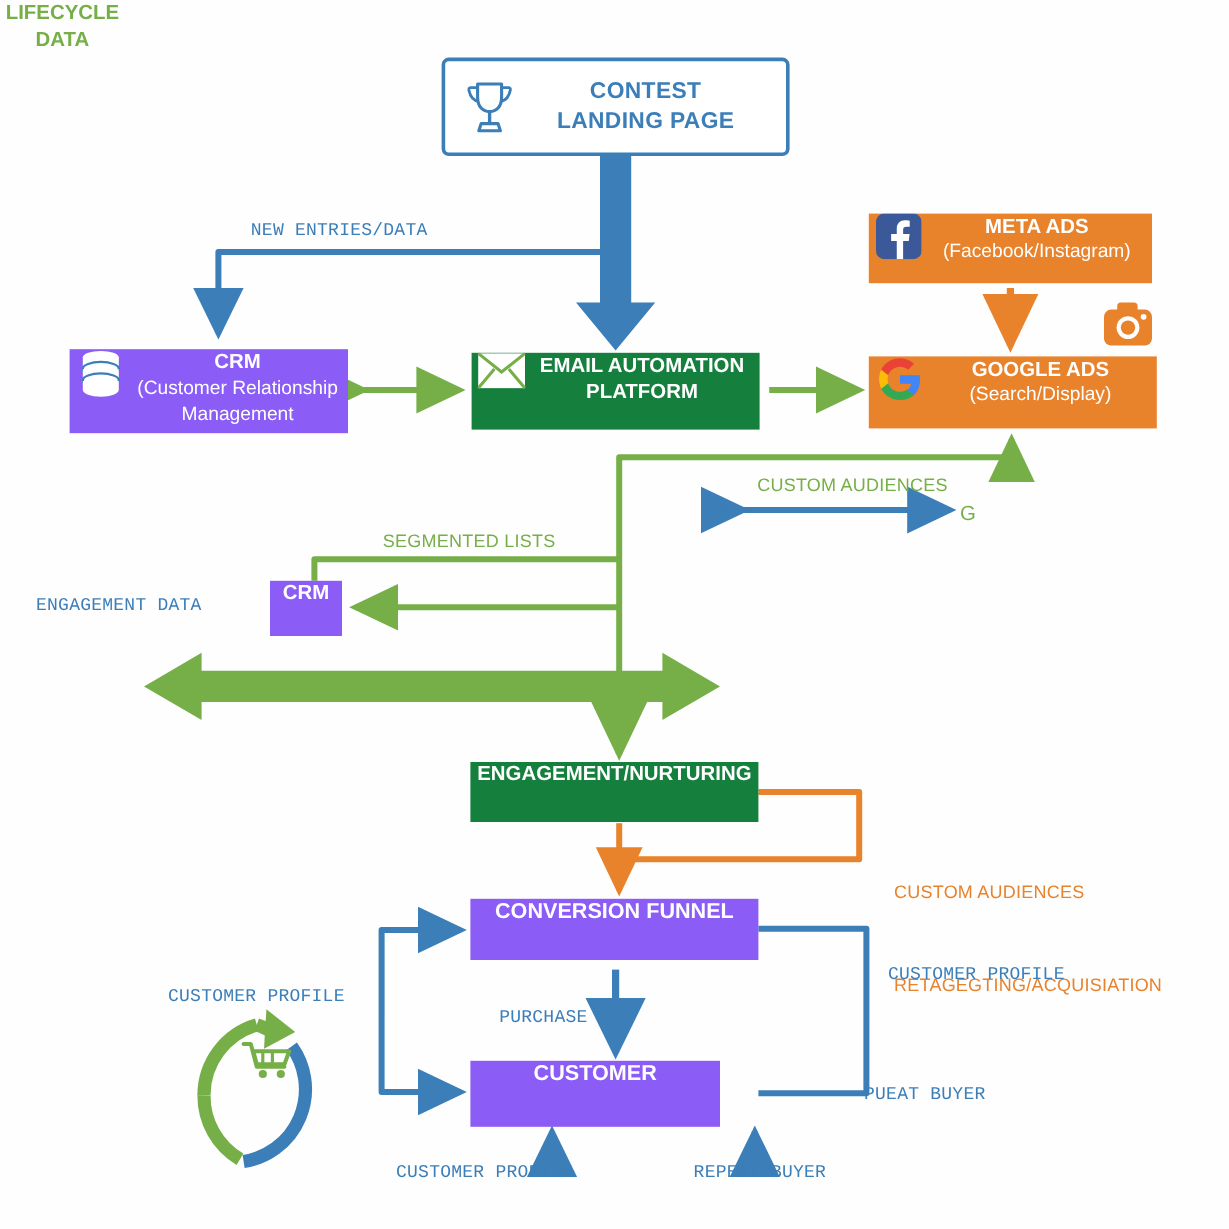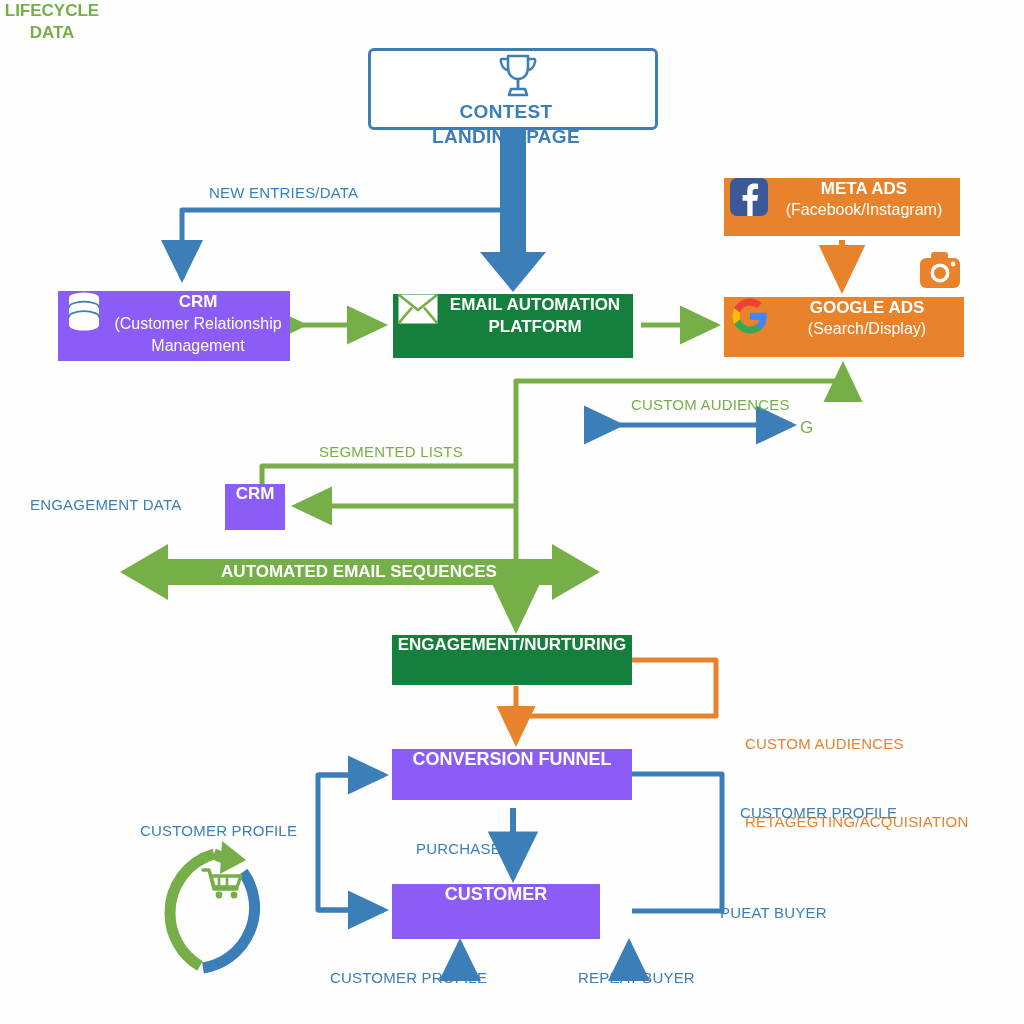--- a/index.html
+++ b/index.html
@@ -10,21 +10,21 @@
     position:relative;
   }
   #stage{position:absolute;left:0;top:0;width:1024px;height:1024px;background:#fefefe;}
   .node{position:absolute;box-sizing:border-box;display:flex;align-items:flex-start;justify-content:center;}
   .lbl{position:absolute;white-space:pre;}
 
   
   #contest{
     left:368px;top:48px;width:290px;height:82px;
     background:#ffffff;border:3px solid #3B7EB8;border-radius:6px;
-    display:flex;align-items:center;justify-content:flex-start;flex-direction:column;
+    display:flex;align-items:center;justify-content:flex-start;
   }
   #contest .trophy{width:54px;margin-left:10px;display:flex;justify-content:center;}
   #contest .txt{
     flex:1;text-align:center;color:#3B7EB8;font-weight:bold;
     font-size:19px;line-height:25px;letter-spacing:.3px;padding-right:14px;
   }
 
   
   .boxblue{background:#8b5cf6;color:#fff;}
   .boxgreen{background:#15803d;color:#fff;}
@@ -49,21 +49,21 @@
   #google-ads .tw{flex:1;text-align:center;font-size:17px;line-height:21px;font-weight:bold;padding-right:6px;}
   #google-ads .tw .sub{font-weight:normal;font-size:16px;}
 
   #crm-small{left:225px;top:484px;width:60px;height:46px;font-size:17px;font-weight:bold;}
 
   #engagement{left:392px;top:635px;width:240px;height:50px;font-size:17px;font-weight:bold;}
   #conv-funnel{left:392px;top:749px;width:240px;height:51px;font-size:18px;font-weight:bold;}
   #customer{left:392px;top:884px;width:208px;height:55px;font-size:18px;font-weight:bold;}
 
   
-  .tblue{color:#3B7EB8;}
+  .tblue{color:#3B7EB8;font-family:Liberation Mono, monospace;}
   .tgreen{color:#76AF47;}
   .torange{color:#E8822B;}
   .lbl{font-size:15px;letter-spacing:.2px;}
 
   #lab-new-entries{left:209px;top:184px;}
   #lab-custom-aud{left:631px;top:396px;}
   #lab-bg-b{left:599px;top:418px;font-size:17px;}
   #lab-bg-g{left:800px;top:418px;font-size:17px;}
   #lab-segmented{left:319px;top:443px;}
   #lab-engagement-data{left:30px;top:496px;}
@@ -279,21 +279,20 @@
       </svg>
     </div>
     <div class="tw">
       <div>GOOGLE ADS</div>
       <div class="sub">(Search/Display)</div>
     </div>
   </div>
 
   <div class="node boxblue" id="crm-small">CRM</div>
 
-  <div id="aes-text">AUTOMATED EMAIL SEQUENCES</div>
 
   <div class="node boxgreen" id="engagement">ENGAGEMENT/NURTURING</div>
 
   <div class="node boxblue" id="conv-funnel">CONVERSION FUNNEL</div>
 
   <div class="node boxblue" id="customer">CUSTOMER</div>
 
   <div class="lbl tblue" id="lab-new-entries">NEW ENTRIES/DATA</div>
   <div class="lbl tgreen" id="lab-custom-aud">CUSTOM AUDIENCES</div>
   <div class="lbl tblue" id="lab-bg-b">B</div>

